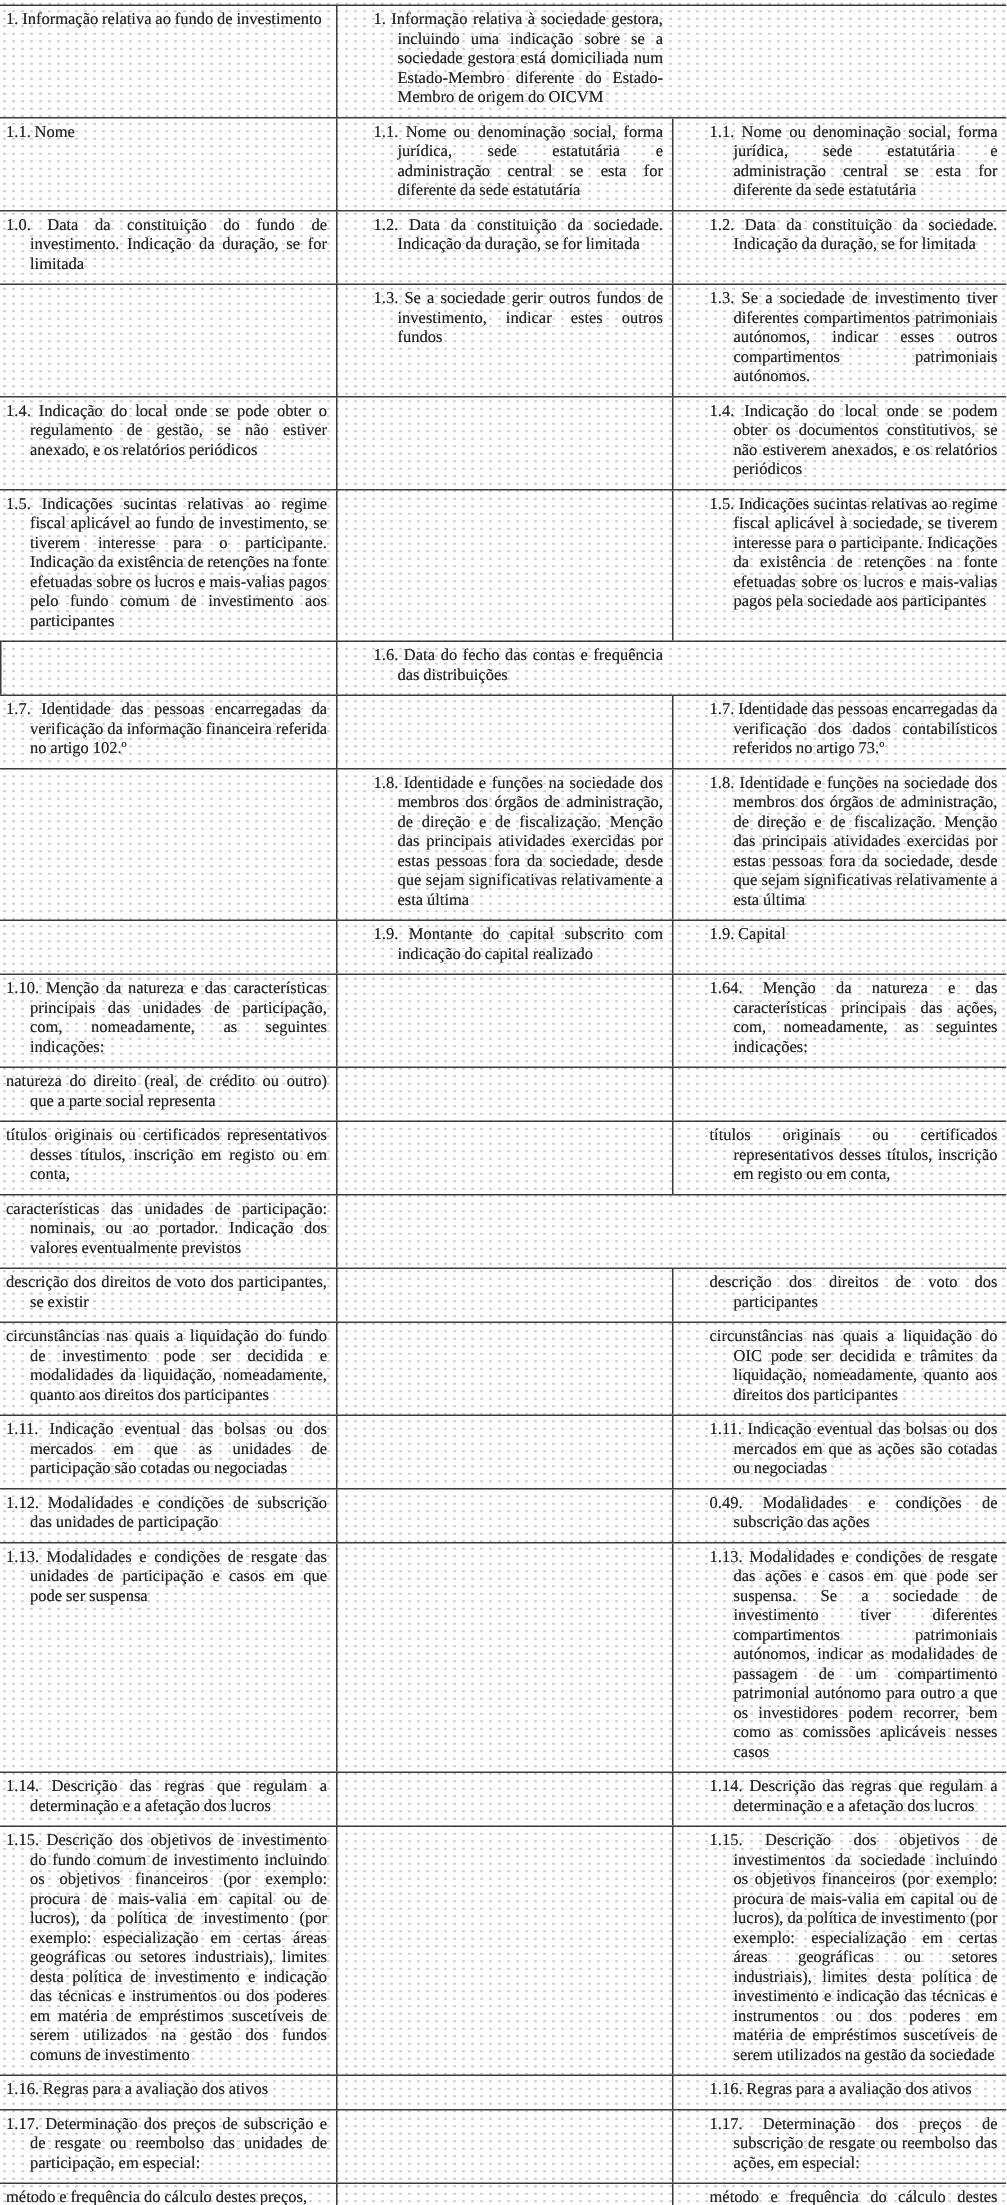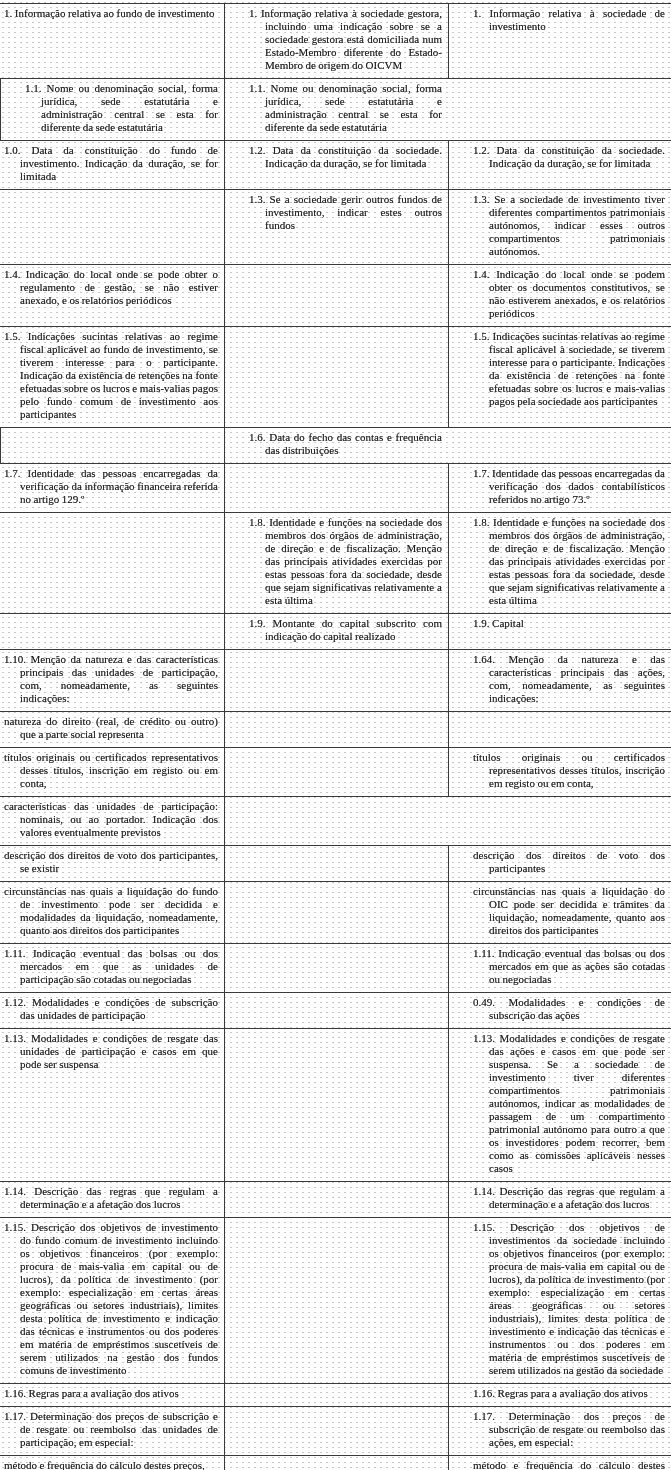--- a/index.html
+++ b/index.html
@@ -60,25 +60,25 @@
 
 <div class="page">
   <div class="cmp-table" id="comparison-table">
       <div class="row">
         <div class="cell c1">
           <p class="para">1. Informação relativa ao fundo de investimento</p>
         </div>
         <div class="cell c2">
           <p class="para">1. Informação relativa à sociedade gestora, incluindo uma indicação sobre se a sociedade gestora está domiciliada num Estado-Membro diferente do Estado-Membro de origem do OICVM</p>
         </div>
-        <div class="cell c3">
-          <p class="para">1. Informação relativa à sociedade de investimento</p>
-        </div>
-      </div>
-      <div class="row">
+      </div>
+      <div class="row">
+        <div class="cell c1">
+          <p class="para">1.1. Nome</p>
+        </div>
         <div class="cell c2">
           <p class="para">1.1. Nome ou denominação social, forma jurídica, sede estatutária e administração central se esta for diferente da sede estatutária</p>
         </div>
         <div class="cell c3">
           <p class="para">1.1. Nome ou denominação social, forma jurídica, sede estatutária e administração central se esta for diferente da sede estatutária</p>
         </div>
       </div>
       <div class="row">
         <div class="cell c1">
           <p class="para">1.0. Data da constituição do fundo de investimento. Indicação da duração, se for limitada</p>
@@ -118,21 +118,21 @@
         </div>
       </div>
       <div class="row">
         <div class="cell c2"></div>
         <div class="cell c3">
           <p class="para">1.6. Data do fecho das contas e frequência das distribuições</p>
         </div>
       </div>
       <div class="row">
         <div class="cell c1">
-          <p class="para">1.7. Identidade das pessoas encarregadas da verificação da informação financeira referida no artigo 129.º</p>
+          <p class="para">1.7. Identidade das pessoas encarregadas da verificação da informação financeira referida no artigo 102.º</p>
         </div>
         <div class="cell c2"></div>
         <div class="cell c3">
           <p class="para">1.7. Identidade das pessoas encarregadas da verificação dos dados contabilísticos referidos no artigo 73.º</p>
         </div>
       </div>
       <div class="row">
         <div class="cell c1"></div>
         <div class="cell c2">
           <p class="para">1.8. Identidade e funções na sociedade dos membros dos órgãos de administração, de direção e de fiscalização. Menção das principais atividades exercidas por estas pessoas fora da sociedade, desde que sejam significativas relativamente a esta última</p>

